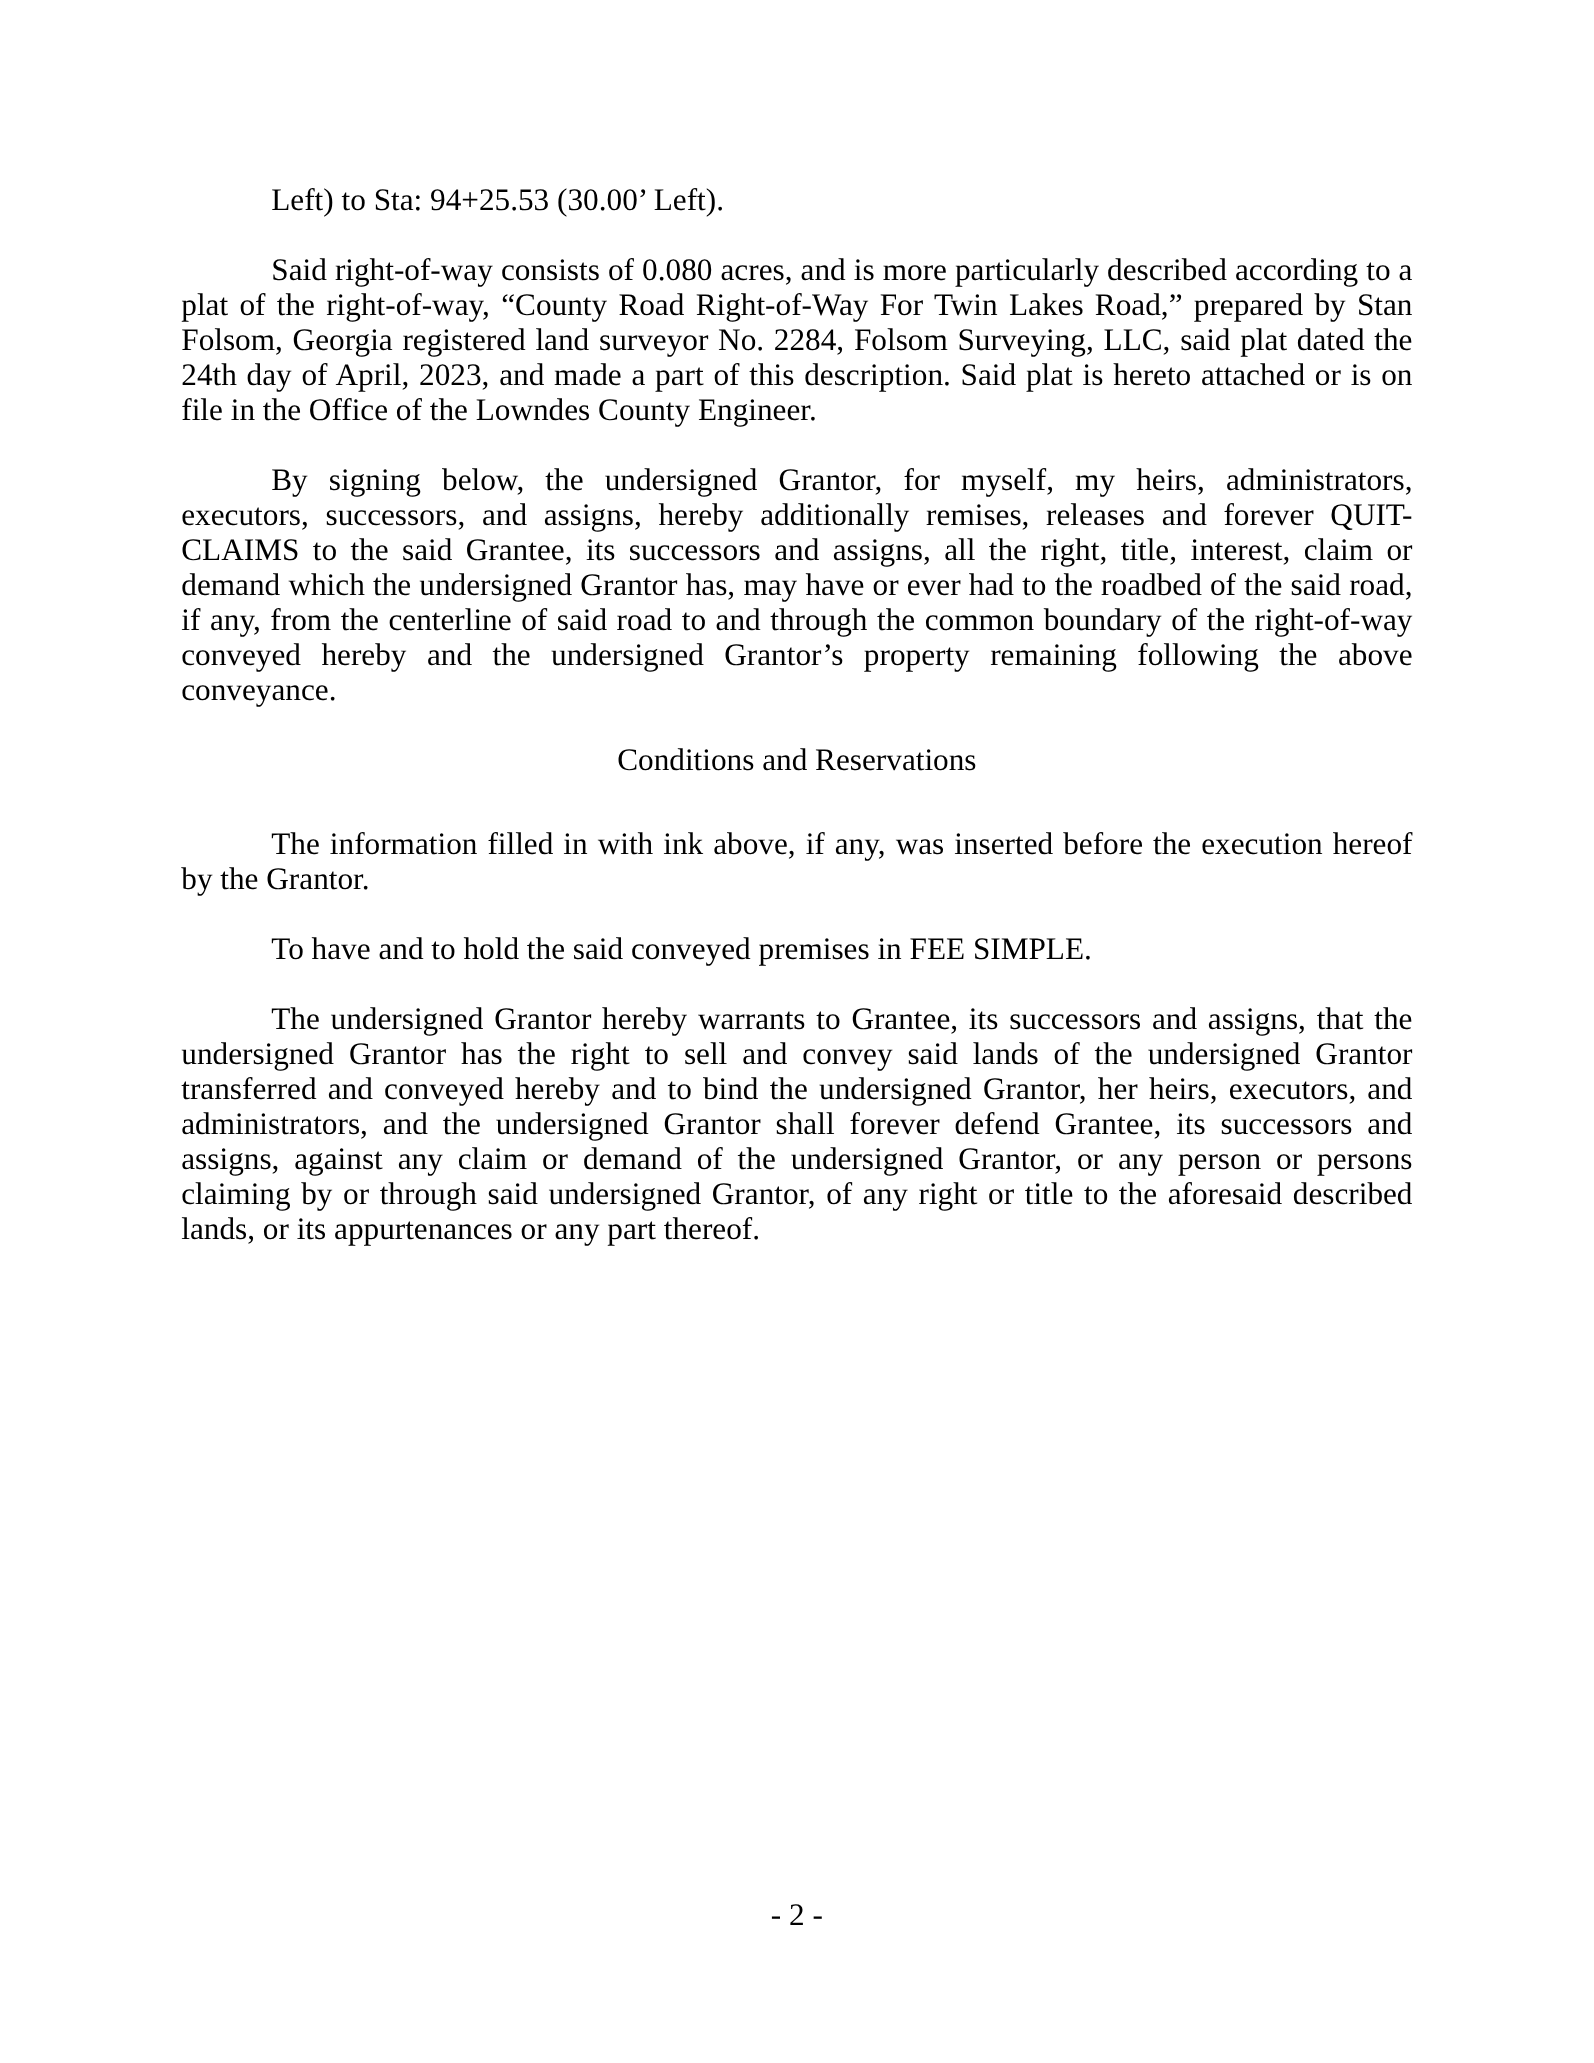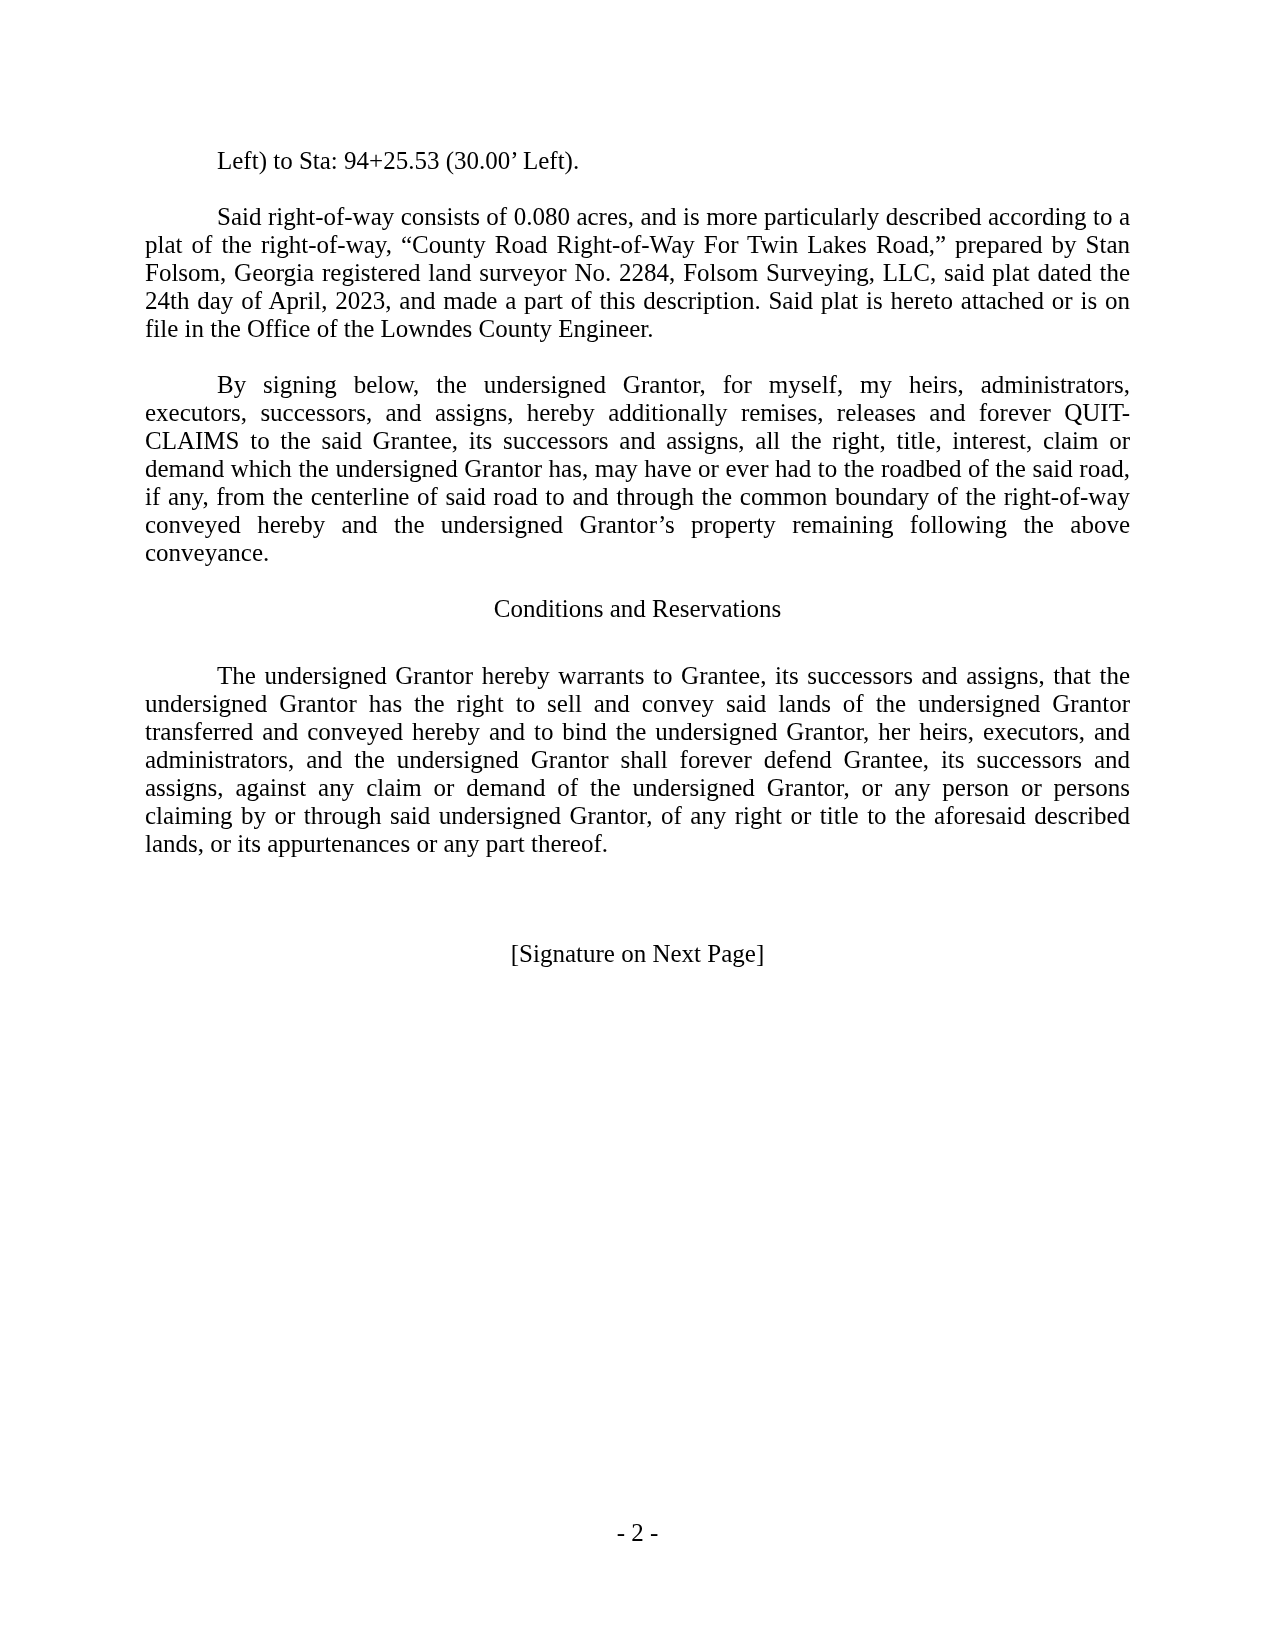--- a/index.html
+++ b/index.html
@@ -58,22 +58,23 @@
   <div class="content">
 
     <p class="para">Left) to Sta: 94+25.53 (30.00’ Left).</p>
 
     <p class="para">Said right-of-way consists of 0.080 acres, and is more particularly described according to a plat of the right-of-way, “County Road Right-of-Way For Twin Lakes Road,” prepared by Stan Folsom, Georgia registered land surveyor No. 2284, Folsom Surveying, LLC, said plat dated the 24th day of April, 2023, and made a part of this description. Said plat is hereto attached or is on file in the Office of the Lowndes County Engineer.</p>
 
     <p class="para">By signing below, the undersigned Grantor, for myself, my heirs, administrators, executors, successors, and assigns, hereby additionally remises, releases and forever QUIT-CLAIMS  to the said Grantee, its successors and assigns, all the right, title, interest, claim or demand which the undersigned Grantor has, may have or ever had to the roadbed of the said road, if any, from the centerline of said road to and through the common boundary of the right-of-way conveyed hereby and the undersigned Grantor’s property remaining following the above conveyance.</p>
 
     <p class="section-heading">Conditions and Reservations</p>
 
+    <p class="para">The information filled in with ink above, if any, was inserted before the execution hereof by the Grantor.</p>
 
+    <p class="para">To have and to hold the said conveyed premises in FEE SIMPLE.</p>
 
     <p class="para">The undersigned Grantor hereby warrants to Grantee, its successors and assigns, that the undersigned Grantor has the right to sell and convey said lands of the undersigned Grantor transferred and conveyed hereby and to bind the undersigned Grantor, her heirs, executors, and administrators, and the undersigned Grantor shall forever defend Grantee, its successors and assigns, against any claim or demand of the undersigned Grantor, or any person or persons claiming by or through said undersigned Grantor, of any right or title to the aforesaid described lands, or its appurtenances or any part thereof.</p>
 
-    <p class="signature-note">[Signature on Next Page]</p>
 
   </div>
 
   <div class="page-number">- 2 -</div>
 </div>
 
 </body></html>

